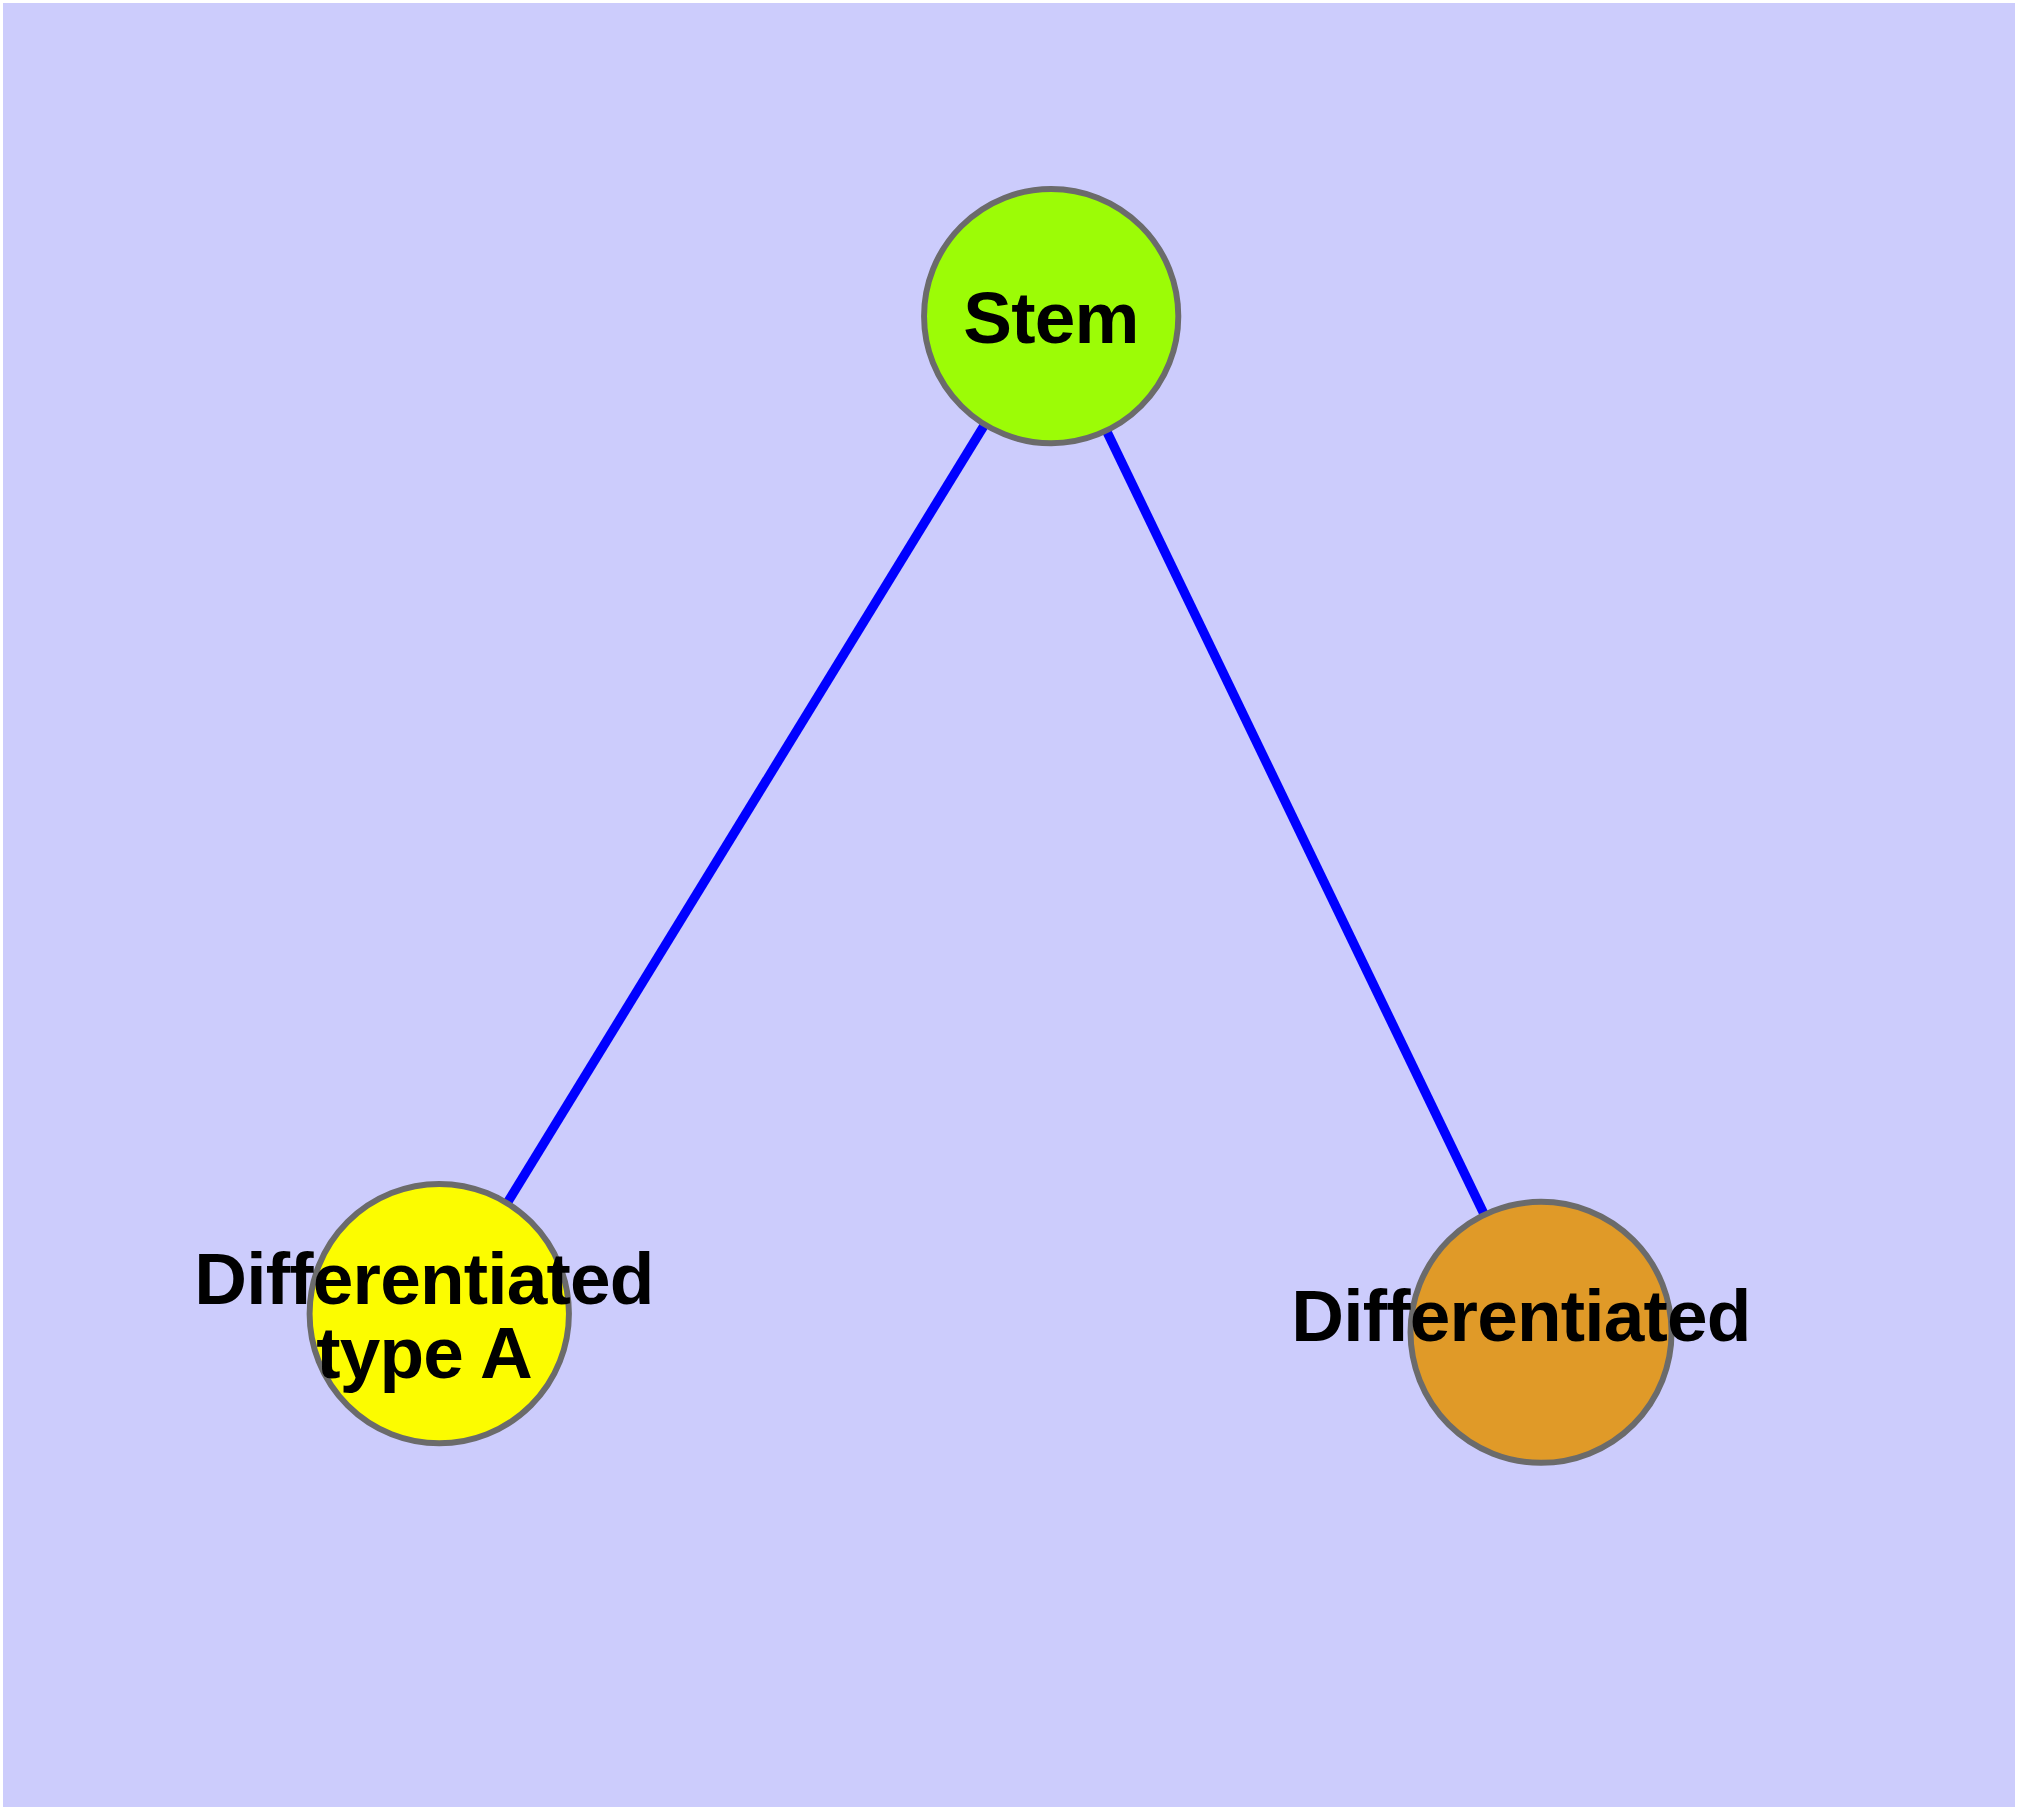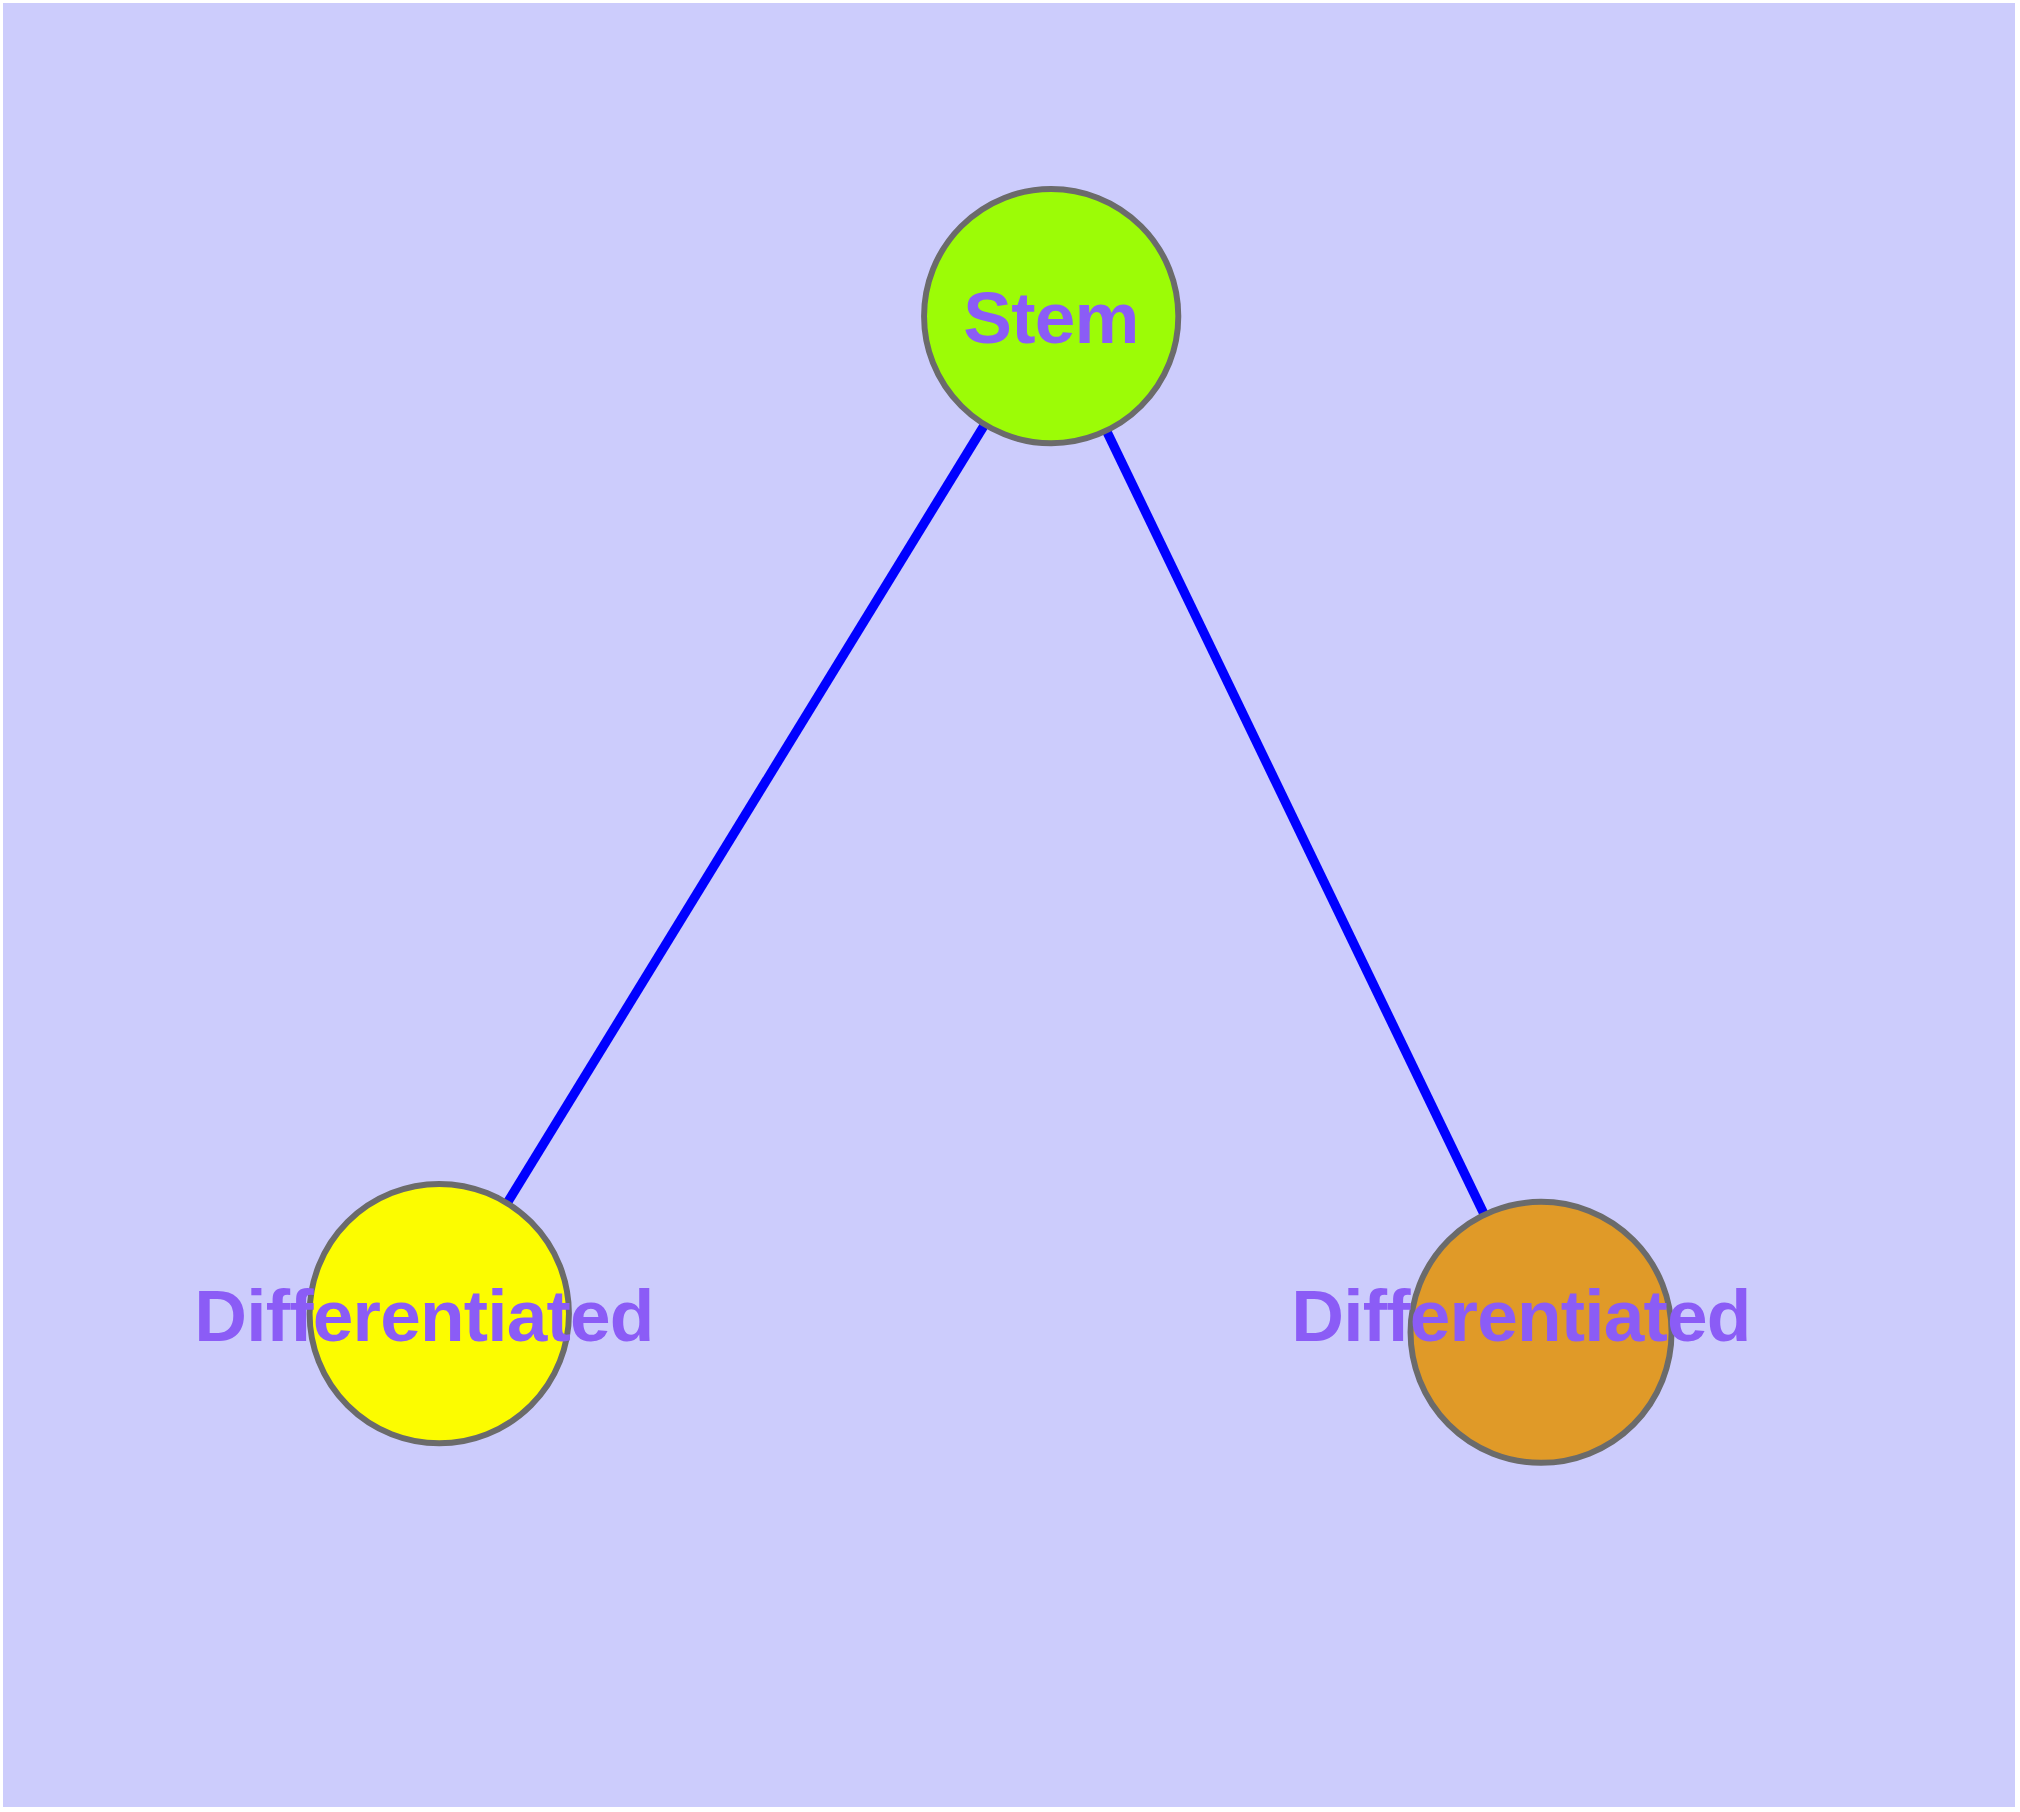--- a/index.html
+++ b/index.html
@@ -27,21 +27,21 @@
   #graph-svg {
     position: absolute;
     left: 0;
     top: 0;
     width: 2021px;
     height: 1812px;
     display: block;
   }
   .node-label {
     position: absolute;
-    color: #8b5cf6;
+    color: #000000;
     font-weight: bold;
     font-size: 73px;
     line-height: 0.97;
     letter-spacing: -0.8px;
     text-align: center;
     white-space: nowrap;
     transform: translate(-50%, -50%);
     -webkit-font-smoothing: antialiased;
   }
   .node-label.two-line {
@@ -66,20 +66,21 @@
       <circle cx="1818" cy="1572" r="154" fill="#e09a28" stroke="#6b6b6b" stroke-width="7"></circle>
     </g>
   </svg>
 
   <div class="node-label" style="left:1051px; top:318px;">
     <div>Stem</div>
   </div>
 
   <div class="node-label two-line" style="left:424px; top:1316px;">
     <div>Differentiated</div>
+    <div>type A</div>
   </div>
 
   <div class="node-label two-line" style="left:1521px; top:1316px;">
     <div>Differentiated</div>
   </div>
 
 </div>
 
 
 </body></html>

